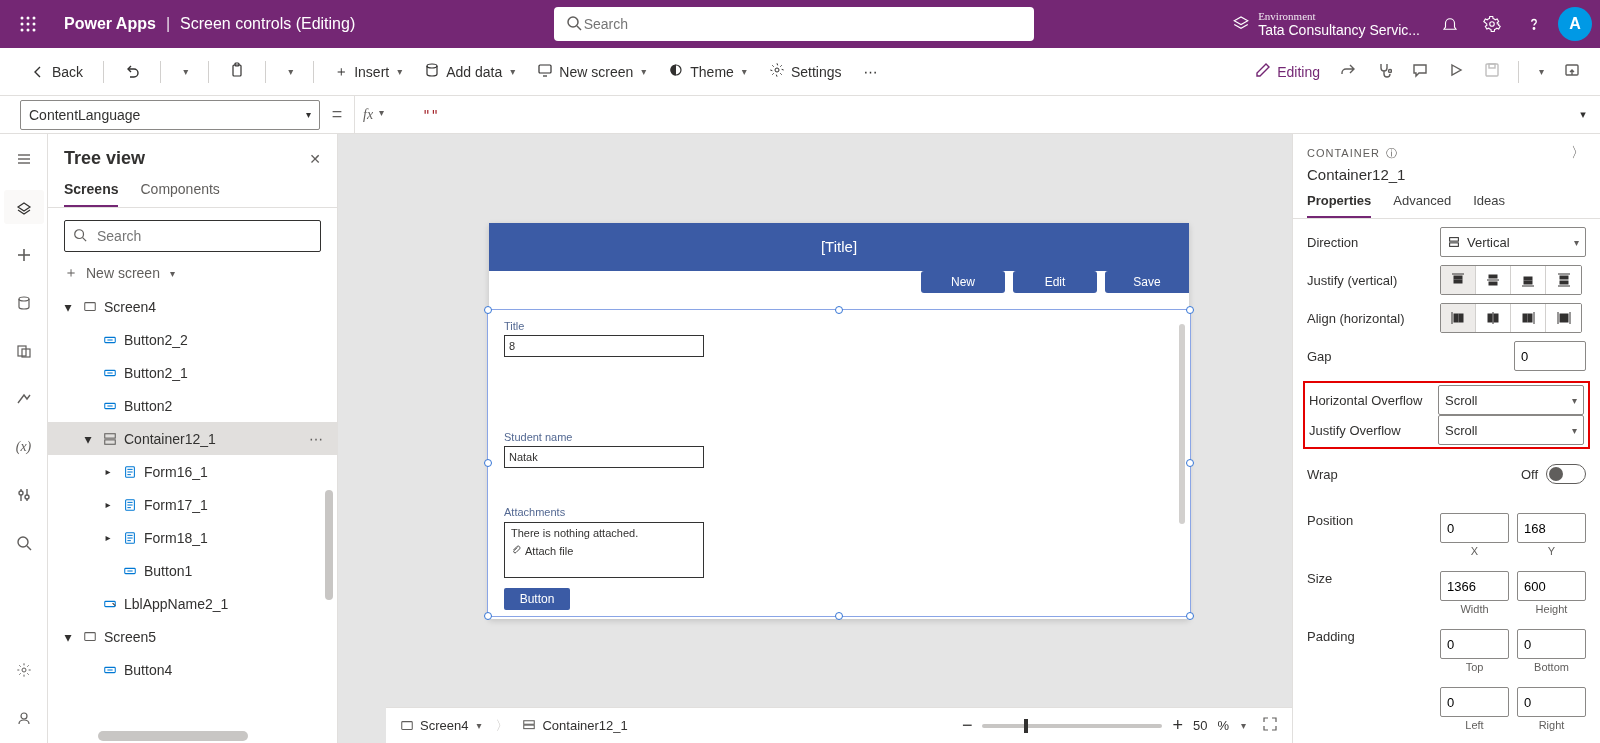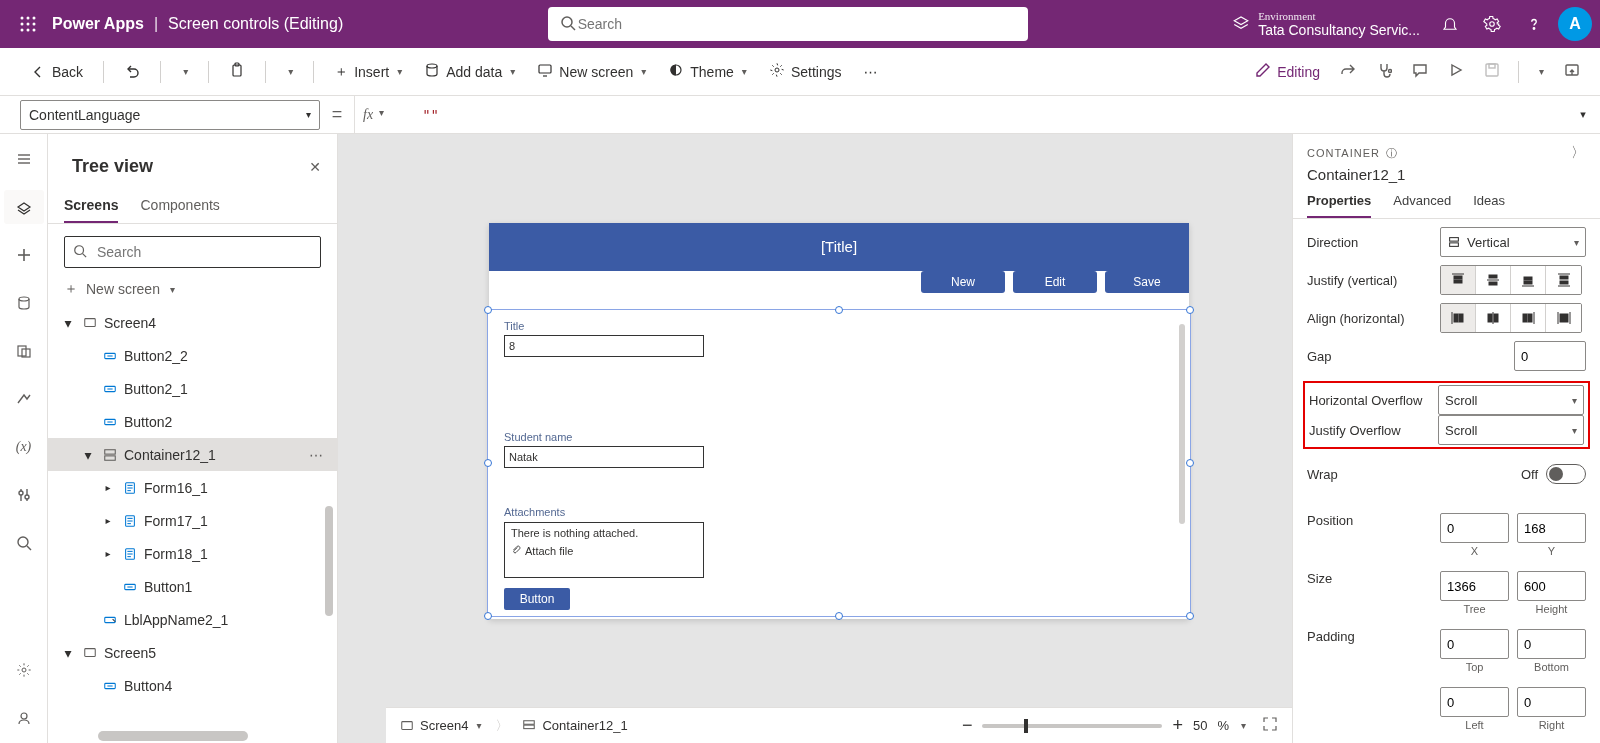--- a/index.html
+++ b/index.html
@@ -1,21 +1,21 @@
 <!DOCTYPE html>
 <html><head>
 <meta charset="utf-8">
 <style>
   * { box-sizing: border-box; font-family: "Segoe UI", Arial, sans-serif; }
   body { margin:0; padding:0; width:1600px; height:743px; overflow:hidden; background:#fff; color:#323130; font-size:14px;}
   
   
   .topbar { height:48px; background:#742774; color:#fff; display:flex; align-items:center; padding:0 8px; }
   .waffle { width:40px; height:40px; display:flex; align-items:center; justify-content:center; cursor:pointer;}
-  .appname { display:flex; align-items:center; gap:10px; font-size:16px; margin-left:4px;}
+  .appname { display:flex; align-items:center; gap:10px; font-size:16px; margin-left:16px;}
   .appname .sep { opacity:.85;}
   .search-wrap { flex:1; display:flex; justify-content:center;}
   .search-box { width:480px; height:34px; background:#fff; border-radius:4px; display:flex; align-items:center; padding:0 12px; color:#605e5c;}
   .search-box input { border:none; outline:none; flex:1; font-size:14px; color:#323130; background:transparent;}
   .env { display:flex; align-items:center; gap:8px; max-width:200px;}
   .env .small { font-size:11px; opacity:.9; line-height:1.1;font-family:Liberation Serif, serif;}
   .env .name { font-size:14px; overflow:hidden; text-overflow:ellipsis; white-space:nowrap;}
   .top-icons { display:flex; align-items:center; gap:6px; margin-left:12px;}
   .top-icon { width:36px; height:36px; display:flex; align-items:center; justify-content:center; cursor:pointer; border-radius:2px;}
   .avatar { width:34px; height:34px; border-radius:50%; background:#0099e5; color:#fff; display:flex; align-items:center; justify-content:center; font-weight:600; font-size:16px;}
@@ -44,21 +44,21 @@
   
   
   .rail { width:48px; border-right:1px solid #e1dfdd; display:flex; flex-direction:column; align-items:center; padding-top:8px; gap:14px; position:relative;}
   .rail-item { width:40px; height:34px; display:flex; align-items:center; justify-content:center; cursor:pointer; border-radius:3px; color:#605e5c;}
   .rail-item.active { background:#faf9f8; color:#323130;}
   .rail-bottom { position:absolute; bottom:8px; display:flex; flex-direction:column; gap:14px;}
   
   
   .tree { width:290px; border-right:1px solid #e1dfdd; background:#fff; display:flex; flex-direction:column; position:relative;}
   .tree-head { display:flex; align-items:center; padding:14px 16px 4px 16px;}
-  .tree-head h2 { margin:8px; font-size:18px; font-weight:600;}
+  .tree-head h2 { margin:0; font-size:18px; font-weight:600;}
   .tree-close { margin-left:auto; cursor:pointer; color:#605e5c;}
   .tree-tabs { display:flex; gap:22px; padding:8px 16px 0 16px; border-bottom:1px solid #e1dfdd;}
   .tree-tab { padding-bottom:8px; cursor:pointer; font-size:14px; color:#605e5c;}
   .tree-tab.active { color:#323130; border-bottom:2px solid #742774; font-weight:600;}
   .tree-search { margin:12px 16px; height:32px; border:1px solid #323130; border-radius:2px; display:flex; align-items:center; padding:0 8px; gap:8px;}
   .tree-search input { border:none; outline:none; flex:1; font-size:14px;}
   .new-screen { display:flex; align-items:center; gap:8px; padding:0 16px 8px 16px; cursor:pointer; color:#605e5c; font-size:14px;}
   .tree-list { flex:1; overflow-y:auto; padding-bottom:8px; position:relative;}
   .tree-scroll-thumb { position:absolute; right:4px; top:200px; width:8px; height:110px; background:#c8c6c4; border-radius:4px;}
   .node { display:flex; align-items:center; height:33px; padding-right:10px; cursor:pointer; font-size:14px; gap:6px;}
@@ -778,21 +778,21 @@
       <div class="prow" style="align-items:flex-start;min-height:50px">
         <div class="plabel">Position</div>
         <div class="pctrl pinput-dual">
           <div class="col"><input value="0" style=""><div class="sub">X</div></div>
           <div class="col"><input value="168" style=""><div class="sub">Y</div></div>
         </div>
       </div>
       <div class="prow" style="align-items:flex-start;min-height:50px">
         <div class="plabel">Size</div>
         <div class="pctrl pinput-dual">
-          <div class="col"><input value="1366" style=""><div class="sub">Tree</div></div>
+          <div class="col"><input value="1366" style=""><div class="sub">Width</div></div>
           <div class="col"><input value="600" style=""><div class="sub">Height</div></div>
         </div>
       </div>
       <div class="prow" style="align-items:flex-start;min-height:50px">
         <div class="plabel">Padding</div>
         <div class="pctrl pinput-dual">
           <div class="col"><input value="0" style=""><div class="sub">Top</div></div>
           <div class="col"><input value="0" style=""><div class="sub">Bottom</div></div>
         </div>
       </div>

